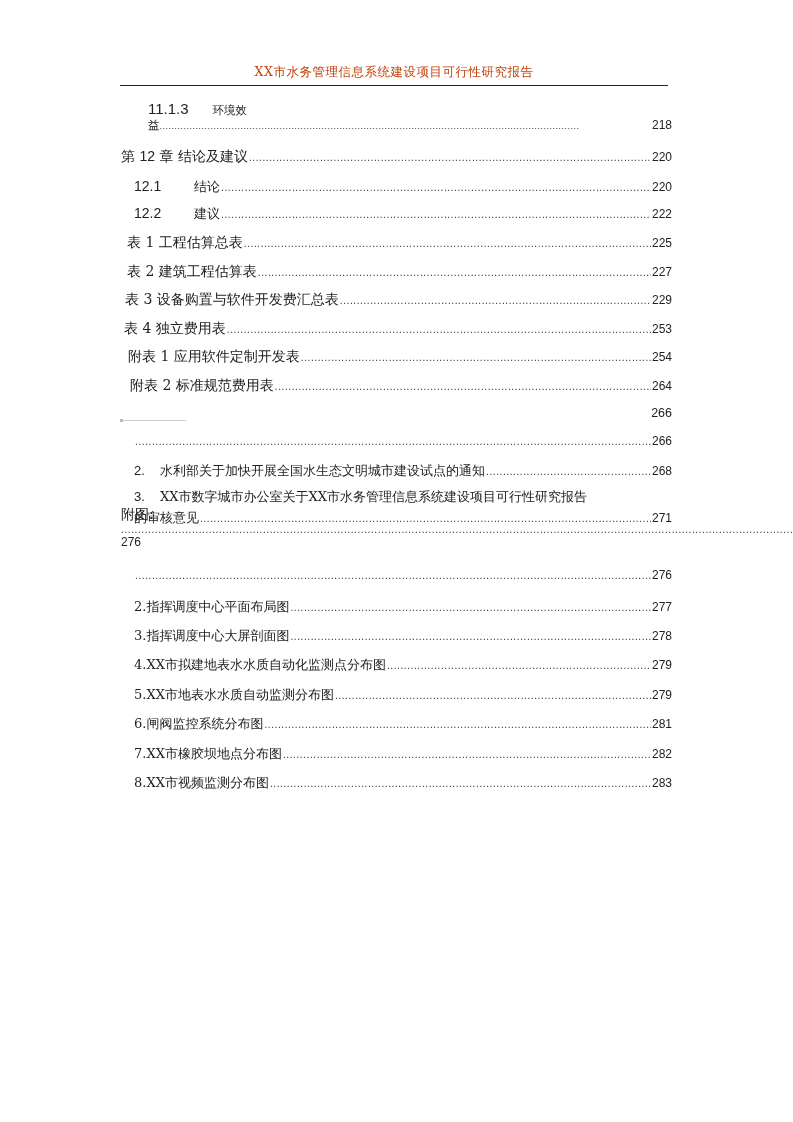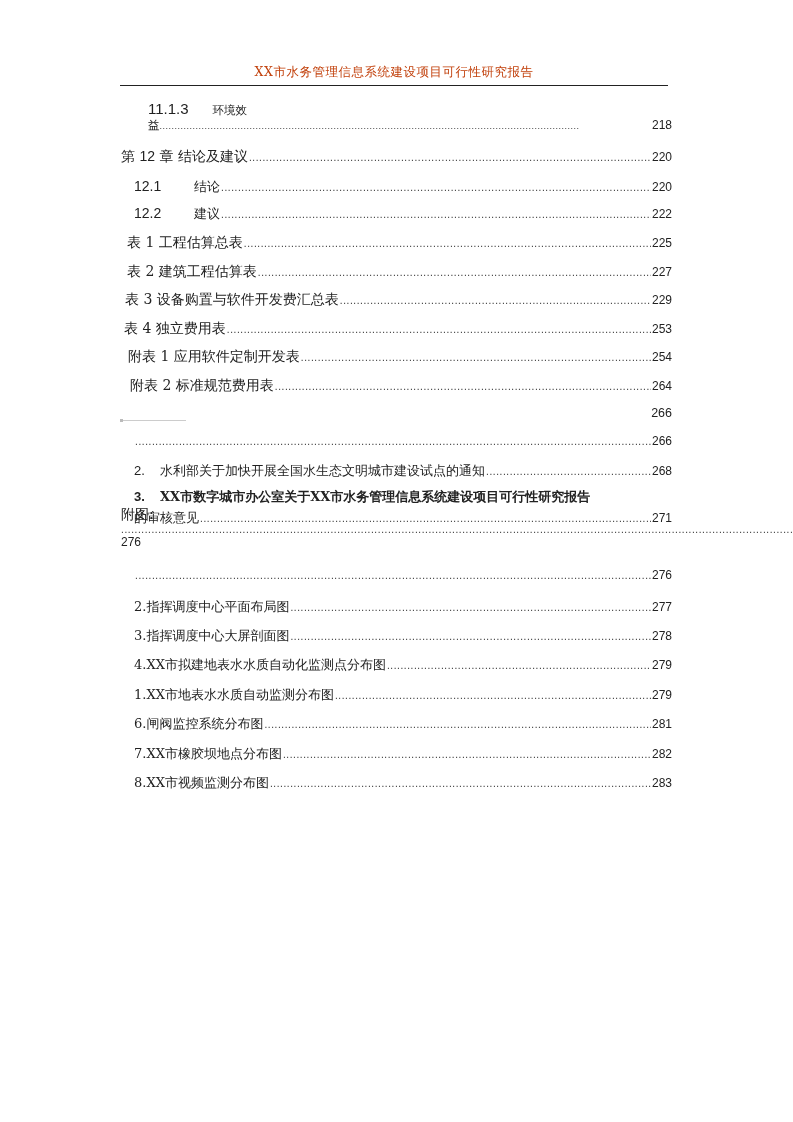--- a/index.html
+++ b/index.html
@@ -21,21 +21,21 @@
   .l113 { position: absolute; left: 148px; top: 100px; font-size: 11.5px; }
   .l113 .n { font-family: "Liberation Sans", sans-serif; font-size: 15px; margin-right: 24px; }
   .l113b { position: absolute; left: 148px; top: 118px; right: 121px; display: flex; align-items: baseline; font-size: 11.5px; }
   .l113b .dots { flex: 0 0 420px; overflow: hidden; white-space: nowrap; font-family: "Liberation Sans", sans-serif; font-size: 9px; letter-spacing: 0.5px; color: #333; }
   .l113b .dots::before { content: "...................................................................................................................................................................................................................."; }
   .l113b .spacer { flex: 1 1 auto; }
   .l113b .page { font-family: "Liberation Sans", sans-serif; font-size: 12px; }
   .marker { position: absolute; left: 120px; top: 420px; width: 66px; height: 0; border-top: 1px solid #ccc; }
   .marker::before { content: ""; position: absolute; left: 0; top: -2px; width: 3px; height: 3px; background: #bbb; }
   .lone-page { position: absolute; right: 121px; top: 406px; font-family: "Liberation Sans", sans-serif; font-size: 12.5px; }
-  .wrap-first { position: absolute; left: 134px; top: 488px; font-size: 13px; white-space: nowrap; font-weight: bold; }
+  .wrap-first { position: absolute; left: 134px; top: 488px; font-size: 13px; white-space: nowrap; }
 </style>
 </head>
 <body>
 
 <div class="page-header">XX市水务管理信息系统建设项目可行性研究报告</div>
 <div class="header-rule"></div>
 
 <div class="l113">
   <span class="n">11.1.3</span><span>环境效</span>
 </div>
@@ -137,21 +137,21 @@
   <span class="label">3.指挥调度中心大屏剖面图</span>
   <span class="dots"></span>
   <span class="page">278</span>
 </div>
 <div class="toc-line" style="left:134px; top:656px;">
   <span class="label">4.XX市拟建地表水水质自动化监测点分布图</span>
   <span class="dots"></span>
   <span class="page">279</span>
 </div>
 <div class="toc-line" style="left:134px; top:686px;">
-  <span class="label">1.XX市地表水水质自动监测分布图</span>
+  <span class="label">5.XX市地表水水质自动监测分布图</span>
   <span class="dots"></span>
   <span class="page">279</span>
 </div>
 <div class="toc-line" style="left:134px; top:715px;">
   <span class="label">6.闸阀监控系统分布图</span>
   <span class="dots"></span>
   <span class="page">281</span>
 </div>
 <div class="toc-line" style="left:134px; top:745px;justify-content:space-between;">
   <span class="label">7.XX市橡胶坝地点分布图</span>

